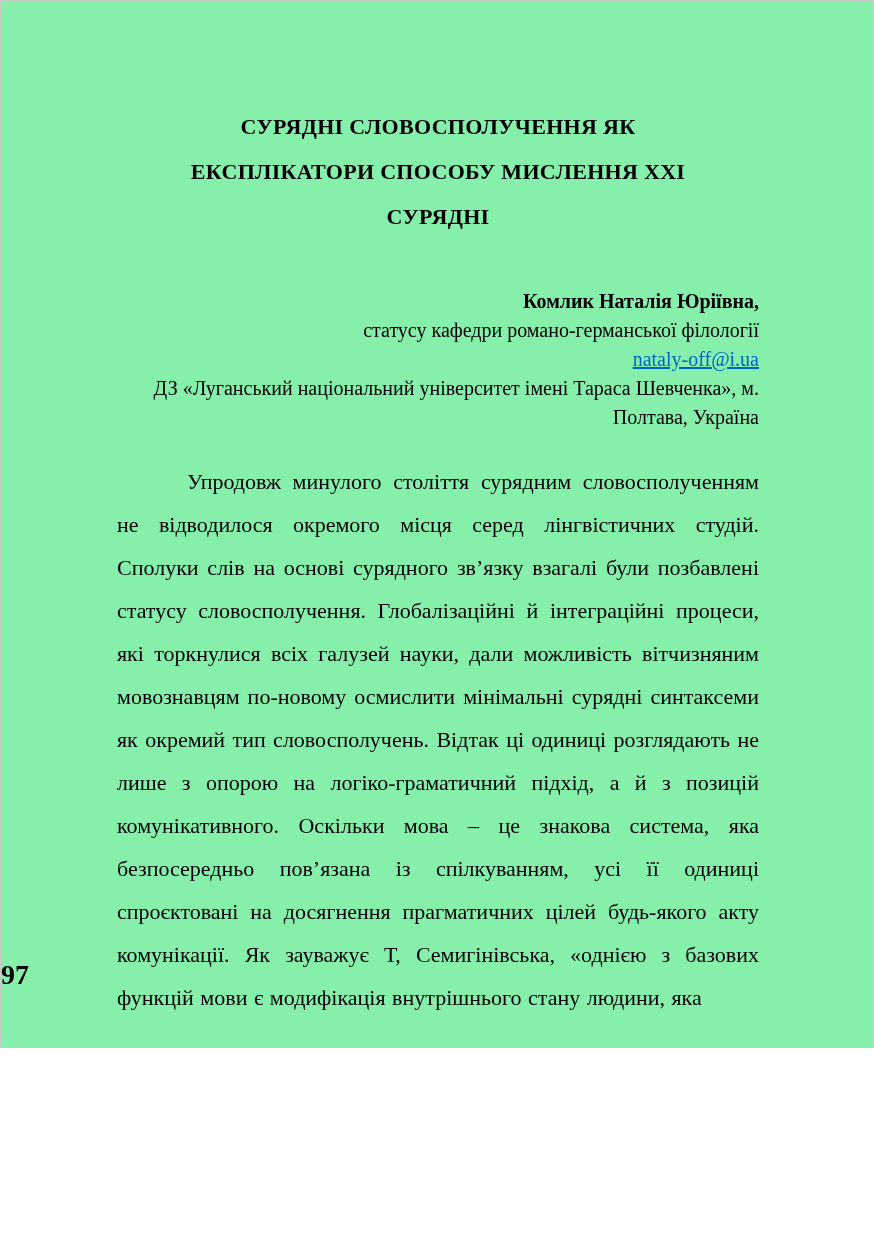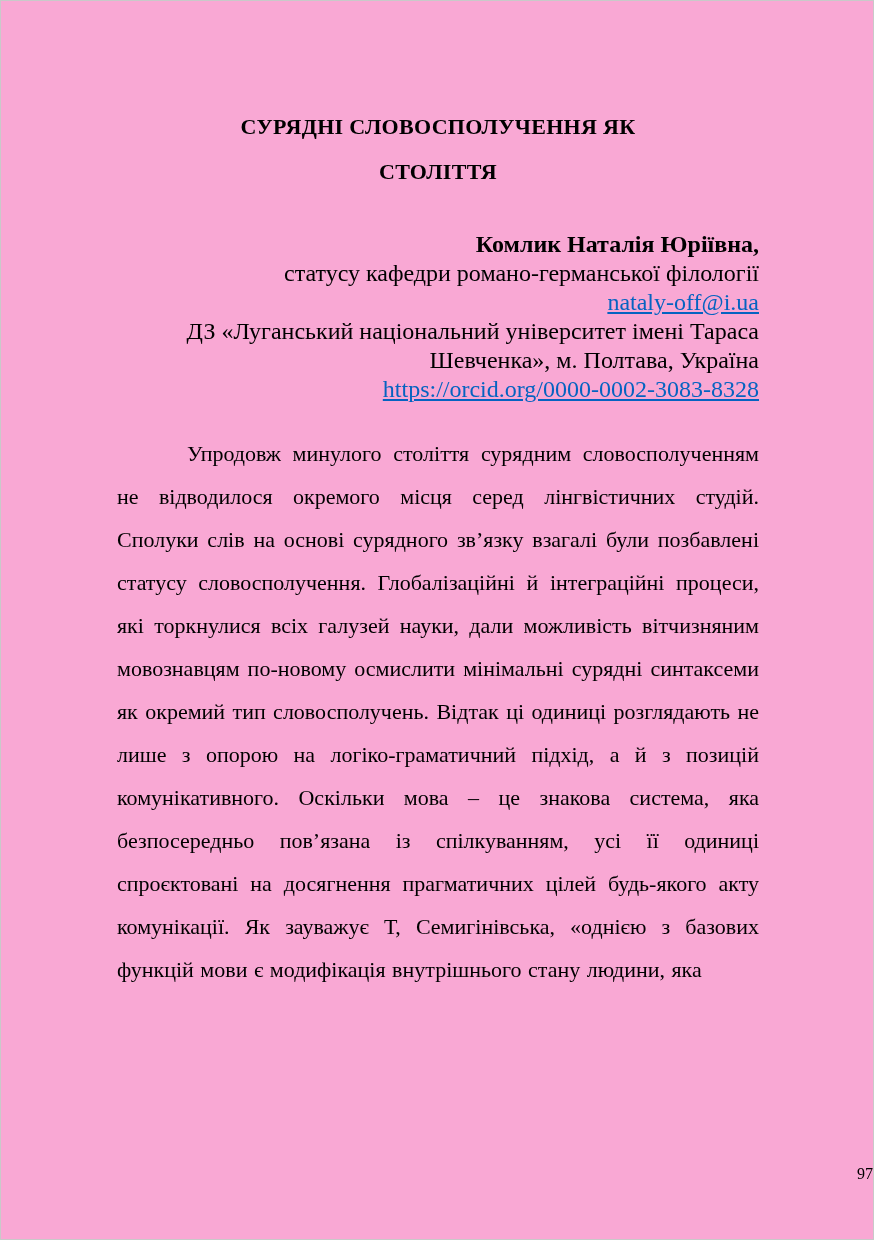--- a/index.html
+++ b/index.html
@@ -1,41 +1,41 @@
 <!DOCTYPE html>
 <html><head>
 <meta charset="utf-8">
 <style>
   * { margin: 0; padding: 0; box-sizing: border-box; }
   html, body { background: #ffffff; }
   .page {
     width: 874px;
-    height: 1240px;
+    height: 1048px;
     margin: 0 auto;
-    background: #f9a8d4;
+    background: #86efac;
     border: 1px solid #c9c9c9;
     position: relative;
     overflow: hidden;
     font-family: "Liberation Serif", "DejaVu Serif", serif;
     color: #000000;
   }
   .content {
     padding: 103px 114px 0 116px;
   }
   .title {
     font-size: 22px;
     font-weight: bold;
     text-align: center;
     line-height: 45px;
     letter-spacing: 0.3px;
   }
   .title-line { display: block; }
   .author-block {
-    margin-top: 36px;
-    font-size: 24px;
+    margin-top: 48px;
+    font-size: 20px;
     line-height: 29px;
     text-align: right;
   }
   .author-name { font-weight: bold; }
   .link {
     color: #0563C1;
     text-decoration: underline;
     cursor: pointer;
   }
   .body-par {
@@ -45,41 +45,42 @@
     text-align: justify;
     text-align-last: left;
     text-indent: 70px;
     word-spacing: 1px;
   }
   .page-number {
     position: absolute;
     left: 0;
     right: 0;
     bottom: 56px;
-    text-align: right;
-    font-size: 16px;
+    text-align: left;
+    font-size: 28px;
+    font-weight: bold;
   }
 </style>
 </head>
 <body>
 
 <div class="page">
   <div class="content">
 
     <div class="title">
       <span class="title-line">СУРЯДНІ СЛОВОСПОЛУЧЕННЯ ЯК</span>
-      <span class="title-line">СТОЛІТТЯ</span>
+      <span class="title-line">ЕКСПЛІКАТОРИ СПОСОБУ МИСЛЕННЯ ХХІ</span>
+      <span class="title-line">СУРЯДНІ</span>
     </div>
 
     <div class="author-block">
       <div class="author-name">Комлик Наталія Юріївна,</div>
       <div>статусу кафедри романо-германської філології</div>
       <div><a class="link">nataly-off@i.ua</a></div>
       <div>ДЗ «Луганський національний університет імені Тараса Шевченка», м. Полтава, Україна</div>
-      <div><a class="link">https://orcid.org/0000-0002-3083-8328</a></div>
     </div>
 
     <p class="body-par">Упродовж минулого століття сурядним словосполученням не відводилося окремого місця серед лінгвістичних студій. Сполуки слів на основі сурядного зв’язку взагалі були позбавлені статусу словосполучення. Глобалізаційні й інтеграційні процеси, які торкнулися всіх галузей науки, дали можливість вітчизняним мовознавцям по-новому осмислити мінімальні сурядні синтаксеми як окремий тип словосполучень. Відтак ці одиниці розглядають не лише з опорою на логіко-граматичний підхід, а й з позицій комунікативного. Оскільки мова – це знакова система, яка безпосередньо пов’язана із спілкуванням, усі її одиниці спроєктовані на досягнення прагматичних цілей будь-якого акту комунікації. Як зауважує Т, Семигінівська, «однією з базових функцій мови є модифікація внутрішнього стану людини, яка</p>
 
   </div>
 
   <div class="page-number">97</div>
 </div>
 
 </body></html>

